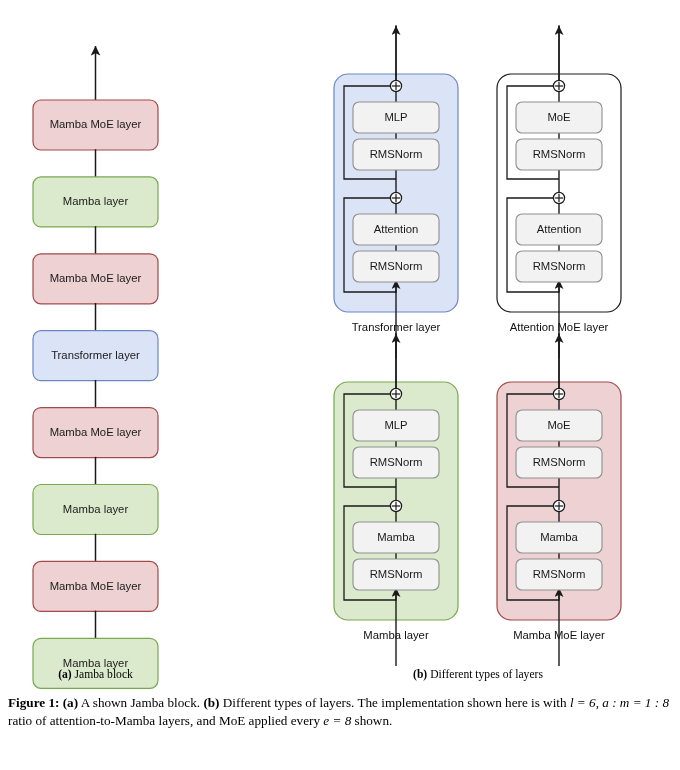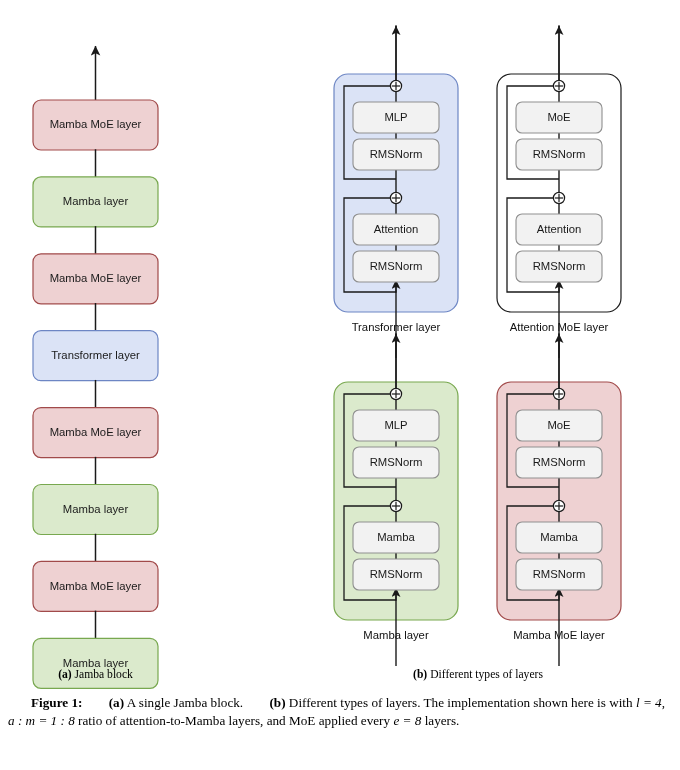--- a/index.html
+++ b/index.html
@@ -1,19 +1,19 @@
 <!DOCTYPE html>
 <html><head>
 <meta charset="utf-8">
 <style>
   html,body{margin:0;padding:0;background:#ffffff;}
   body{width:680px;height:770px;position:relative;font-family:"Liberation Sans",sans-serif;color:#000;}
   #fig{position:absolute;left:0;top:0;width:680px;height:690px;}
   .cap{position:absolute;left:8px;top:694px;width:664px;font-family:"Liberation Serif",serif;font-size:13.2px;line-height:1.33;color:#000;text-align:left;}
-  .cap b{font-weight:bold;margin-left:23px;}
+  .cap b{font-weight:bold;}
   .mth{font-family:"Liberation Serif",serif;font-style:italic;}
   svg text{font-family:"Liberation Sans",sans-serif;fill:#1a1a1a;}
   .boxlabel{font-size:11.3px;}
   .innerlabel{font-size:11.3px;}
   .panellabel{font-size:11.3px;fill:#111;}
   .subcap{font-family:"Liberation Serif",serif;font-size:11.6px;fill:#000;}
 </style>
 </head>
 <body>
 
@@ -243,14 +243,14 @@
         <text x="559" y="636" text-anchor="middle" dominant-baseline="middle" class="panellabel">Mamba MoE layer</text>
       </g>
     </g>
 
   <text class="subcap" x="478" y="678" text-anchor="middle">
     <tspan font-weight="bold">(b)</tspan><tspan> </tspan><tspan>Different types of layers</tspan>
   </text>
 </svg>
 
 <div class="cap">
-  <b>Figure 1:</b><span> </span><b>(a)</b><span> A single Jamba block. </span><b>(b)</b><span> Different types of layers. The implementation shown here is with </span><span class="mth">l = 4</span><span>, </span><span class="mth">a : m = 1 : 8</span><span> ratio of attention-to-Mamba layers, and MoE applied every </span><span class="mth">e = 8</span><span> layers.</span>
+  <b>Figure 1:</b><span> </span><b>(a)</b><span> A shown Jamba block. </span><b>(b)</b><span> Different types of layers. The implementation shown here is with </span><span class="mth">l = 6</span><span>, </span><span class="mth">a : m = 1 : 8</span><span> ratio of attention-to-Mamba layers, and MoE applied every </span><span class="mth">e = 8</span><span> shown.</span>
 </div>
 
 </body></html>

